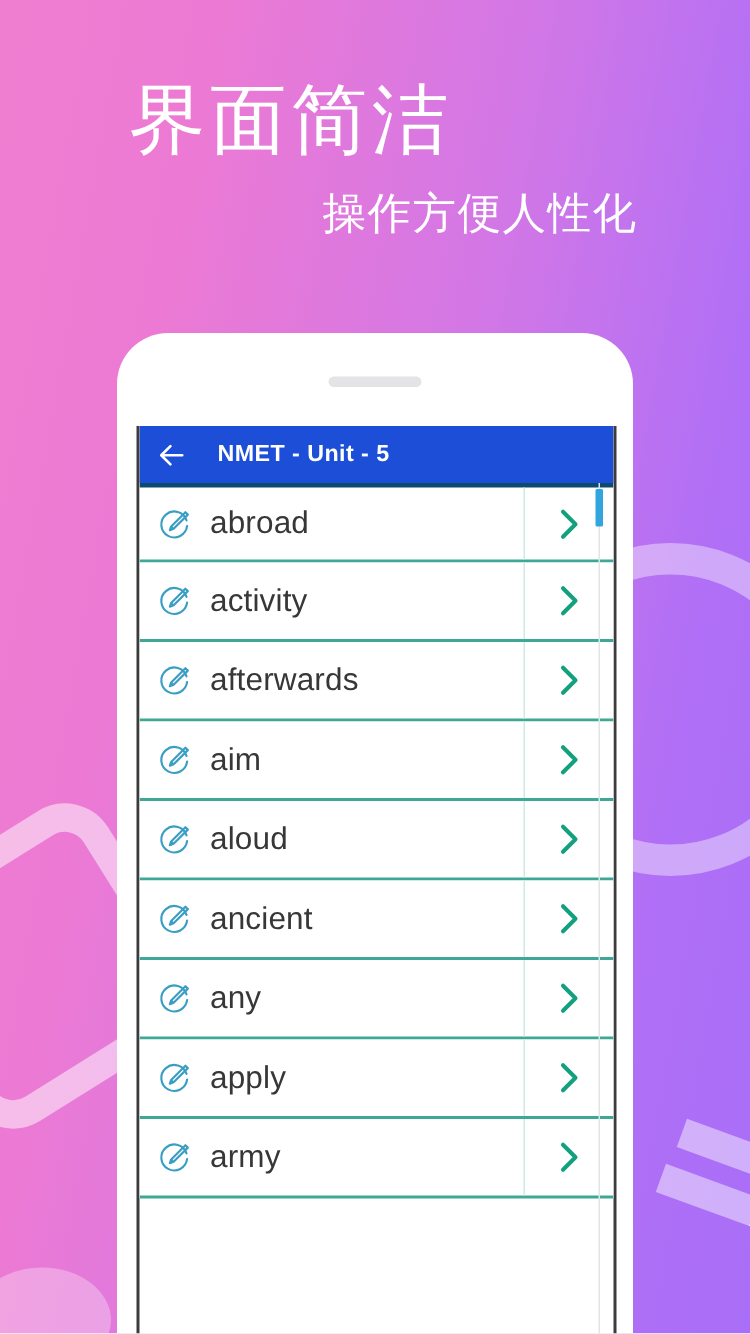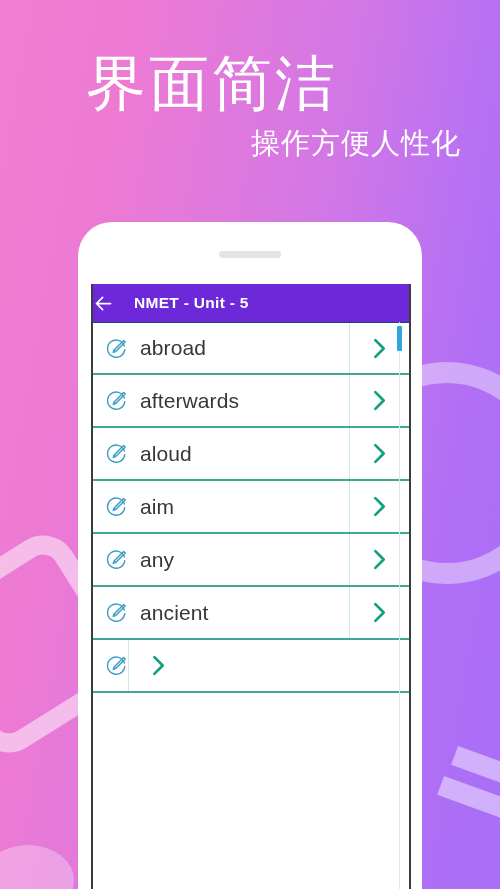--- a/index.html
+++ b/index.html
@@ -80,37 +80,36 @@
     position: absolute;
     left: 0;
     top: 0;
     width: 500px;
   }
   .headline {
     position: absolute;
     left: 86px;
     top: 54px;
     color: #ffffff;
-    font-size: 60px;
+    font-size: 51px;
     line-height: 1;
     letter-spacing: 3px;
     font-weight: 400;
     white-space: nowrap;
   }
   .subhead {
     position: absolute;
     left: 215px;
     top: 129px;
     color: #ffffff;
     font-size: 29px;
     line-height: 1;
     letter-spacing: 1px;
     font-weight: 400;
     white-space: nowrap;
-    margin-left: 36px;
   }
 
   
   .phone {
     position: absolute;
     left: 78px;
     top: 222px;
     width: 344px;
     height: 700px;
     background: #ffffff;
@@ -138,23 +137,24 @@
     bottom: 0;
     background: #ffffff;
     border-left: 2px solid #3c3c3c;
     border-right: 2px solid #3c3c3c;
     box-sizing: border-box;
     overflow: hidden;
   }
   .appbar {
     position: relative;
     height: 38px;
-    background: #6d28d9;
+    background: #1d4ed8;
     display: flex;
     align-items: center;
+    padding-left: 11px;
   }
   .back-icon {
     width: 21px;
     height: 21px;
     flex: 0 0 auto;
     display: block;
   }
   .appbar-title {
     color: #ffffff;
     font-size: 15.5px;
@@ -171,21 +171,21 @@
   .row {
     position: relative;
     display: flex;
     align-items: center;
     height: 53px;
     border-bottom: 2px solid #3fa796;
     box-sizing: border-box;
     background: #ffffff;
   }
   .row:first-child {
-    border-top: 1px solid #0c4a6e;
+    border-top: 3px solid #0c4a6e;
   }
   .edit-icon {
     width: 23px;
     height: 23px;
     margin-left: 12px;
     flex: 0 0 auto;
     display: block;
   }
   .word {
     flex: 1 1 auto;
@@ -264,20 +264,33 @@
       <path d="M9.5 13.5 L11.2 15.2" fill="none" stroke="#3a9ec4" stroke-width="1.2"></path>
     </svg>
     <div class="word">abroad</div>
     <div class="chev-cell">
       <svg class="chev-icon" viewBox="0 0 16 24">
         <path d="M4 4 L12 12 L4 20" fill="none" stroke="#12a07f" stroke-width="2.6" stroke-linecap="round" stroke-linejoin="round"></path>
       </svg>
     </div>
   </div>
 
+  <div class="row">
+    <svg class="edit-icon" viewBox="0 0 24 24">
+      <path d="M20.2 9.3 A9 9 0 1 0 20.6 13.2" fill="none" stroke="#3a9ec4" stroke-width="1.5" stroke-linecap="round"></path>
+      <path d="M19.4 3.6 L21.1 5.3 L11.2 15.2 L8.6 16.1 L9.5 13.5 Z" fill="none" stroke="#3a9ec4" stroke-width="1.5" stroke-linejoin="round"></path>
+      <path d="M9.5 13.5 L11.2 15.2" fill="none" stroke="#3a9ec4" stroke-width="1.2"></path>
+    </svg>
+    <div class="word">activity</div>
+    <div class="chev-cell">
+      <svg class="chev-icon" viewBox="0 0 16 24">
+        <path d="M4 4 L12 12 L4 20" fill="none" stroke="#12a07f" stroke-width="2.6" stroke-linecap="round" stroke-linejoin="round"></path>
+      </svg>
+    </div>
+  </div>
 
   <div class="row">
     <svg class="edit-icon" viewBox="0 0 24 24">
       <path d="M20.2 9.3 A9 9 0 1 0 20.6 13.2" fill="none" stroke="#3a9ec4" stroke-width="1.5" stroke-linecap="round"></path>
       <path d="M19.4 3.6 L21.1 5.3 L11.2 15.2 L8.6 16.1 L9.5 13.5 Z" fill="none" stroke="#3a9ec4" stroke-width="1.5" stroke-linejoin="round"></path>
       <path d="M9.5 13.5 L11.2 15.2" fill="none" stroke="#3a9ec4" stroke-width="1.2"></path>
     </svg>
     <div class="word">afterwards</div>
     <div class="chev-cell">
       <svg class="chev-icon" viewBox="0 0 16 24">
@@ -286,35 +299,49 @@
     </div>
   </div>
 
 
   <div class="row">
     <svg class="edit-icon" viewBox="0 0 24 24">
       <path d="M20.2 9.3 A9 9 0 1 0 20.6 13.2" fill="none" stroke="#3a9ec4" stroke-width="1.5" stroke-linecap="round"></path>
       <path d="M19.4 3.6 L21.1 5.3 L11.2 15.2 L8.6 16.1 L9.5 13.5 Z" fill="none" stroke="#3a9ec4" stroke-width="1.5" stroke-linejoin="round"></path>
       <path d="M9.5 13.5 L11.2 15.2" fill="none" stroke="#3a9ec4" stroke-width="1.2"></path>
     </svg>
+    <div class="word">aim</div>
+    <div class="chev-cell">
+      <svg class="chev-icon" viewBox="0 0 16 24">
+        <path d="M4 4 L12 12 L4 20" fill="none" stroke="#12a07f" stroke-width="2.6" stroke-linecap="round" stroke-linejoin="round"></path>
+      </svg>
+    </div>
+  </div>
+
+  <div class="row">
+    <svg class="edit-icon" viewBox="0 0 24 24">
+      <path d="M20.2 9.3 A9 9 0 1 0 20.6 13.2" fill="none" stroke="#3a9ec4" stroke-width="1.5" stroke-linecap="round"></path>
+      <path d="M19.4 3.6 L21.1 5.3 L11.2 15.2 L8.6 16.1 L9.5 13.5 Z" fill="none" stroke="#3a9ec4" stroke-width="1.5" stroke-linejoin="round"></path>
+      <path d="M9.5 13.5 L11.2 15.2" fill="none" stroke="#3a9ec4" stroke-width="1.2"></path>
+    </svg>
     <div class="word">aloud</div>
     <div class="chev-cell">
       <svg class="chev-icon" viewBox="0 0 16 24">
         <path d="M4 4 L12 12 L4 20" fill="none" stroke="#12a07f" stroke-width="2.6" stroke-linecap="round" stroke-linejoin="round"></path>
       </svg>
     </div>
   </div>
 
   <div class="row">
     <svg class="edit-icon" viewBox="0 0 24 24">
       <path d="M20.2 9.3 A9 9 0 1 0 20.6 13.2" fill="none" stroke="#3a9ec4" stroke-width="1.5" stroke-linecap="round"></path>
       <path d="M19.4 3.6 L21.1 5.3 L11.2 15.2 L8.6 16.1 L9.5 13.5 Z" fill="none" stroke="#3a9ec4" stroke-width="1.5" stroke-linejoin="round"></path>
       <path d="M9.5 13.5 L11.2 15.2" fill="none" stroke="#3a9ec4" stroke-width="1.2"></path>
     </svg>
-    <div class="word">aim</div>
+    <div class="word">ancient</div>
     <div class="chev-cell">
       <svg class="chev-icon" viewBox="0 0 16 24">
         <path d="M4 4 L12 12 L4 20" fill="none" stroke="#12a07f" stroke-width="2.6" stroke-linecap="round" stroke-linejoin="round"></path>
       </svg>
     </div>
   </div>
 
   <div class="row">
     <svg class="edit-icon" viewBox="0 0 24 24">
       <path d="M20.2 9.3 A9 9 0 1 0 20.6 13.2" fill="none" stroke="#3a9ec4" stroke-width="1.5" stroke-linecap="round"></path>
@@ -328,35 +355,35 @@
       </svg>
     </div>
   </div>
 
   <div class="row">
     <svg class="edit-icon" viewBox="0 0 24 24">
       <path d="M20.2 9.3 A9 9 0 1 0 20.6 13.2" fill="none" stroke="#3a9ec4" stroke-width="1.5" stroke-linecap="round"></path>
       <path d="M19.4 3.6 L21.1 5.3 L11.2 15.2 L8.6 16.1 L9.5 13.5 Z" fill="none" stroke="#3a9ec4" stroke-width="1.5" stroke-linejoin="round"></path>
       <path d="M9.5 13.5 L11.2 15.2" fill="none" stroke="#3a9ec4" stroke-width="1.2"></path>
     </svg>
-    <div class="word">ancient</div>
-    <div class="chev-cell">
-      <svg class="chev-icon" viewBox="0 0 16 24">
-        <path d="M4 4 L12 12 L4 20" fill="none" stroke="#12a07f" stroke-width="2.6" stroke-linecap="round" stroke-linejoin="round"></path>
-      </svg>
-    </div>
-  </div>
-
-
-  <div class="row">
-    <svg class="edit-icon" viewBox="0 0 24 24">
-      <path d="M20.2 9.3 A9 9 0 1 0 20.6 13.2" fill="none" stroke="#3a9ec4" stroke-width="1.5" stroke-linecap="round"></path>
-      <path d="M19.4 3.6 L21.1 5.3 L11.2 15.2 L8.6 16.1 L9.5 13.5 Z" fill="none" stroke="#3a9ec4" stroke-width="1.5" stroke-linejoin="round"></path>
-      <path d="M9.5 13.5 L11.2 15.2" fill="none" stroke="#3a9ec4" stroke-width="1.2"></path>
-    </svg>
+    <div class="word">apply</div>
+    <div class="chev-cell">
+      <svg class="chev-icon" viewBox="0 0 16 24">
+        <path d="M4 4 L12 12 L4 20" fill="none" stroke="#12a07f" stroke-width="2.6" stroke-linecap="round" stroke-linejoin="round"></path>
+      </svg>
+    </div>
+  </div>
+
+  <div class="row">
+    <svg class="edit-icon" viewBox="0 0 24 24">
+      <path d="M20.2 9.3 A9 9 0 1 0 20.6 13.2" fill="none" stroke="#3a9ec4" stroke-width="1.5" stroke-linecap="round"></path>
+      <path d="M19.4 3.6 L21.1 5.3 L11.2 15.2 L8.6 16.1 L9.5 13.5 Z" fill="none" stroke="#3a9ec4" stroke-width="1.5" stroke-linejoin="round"></path>
+      <path d="M9.5 13.5 L11.2 15.2" fill="none" stroke="#3a9ec4" stroke-width="1.2"></path>
+    </svg>
+    <div class="word">army</div>
     <div class="chev-cell">
       <svg class="chev-icon" viewBox="0 0 16 24">
         <path d="M4 4 L12 12 L4 20" fill="none" stroke="#12a07f" stroke-width="2.6" stroke-linecap="round" stroke-linejoin="round"></path>
       </svg>
     </div>
   </div>
 </div>
 
       <div class="scroll-track"></div>
       <div class="scroll-thumb"></div>

